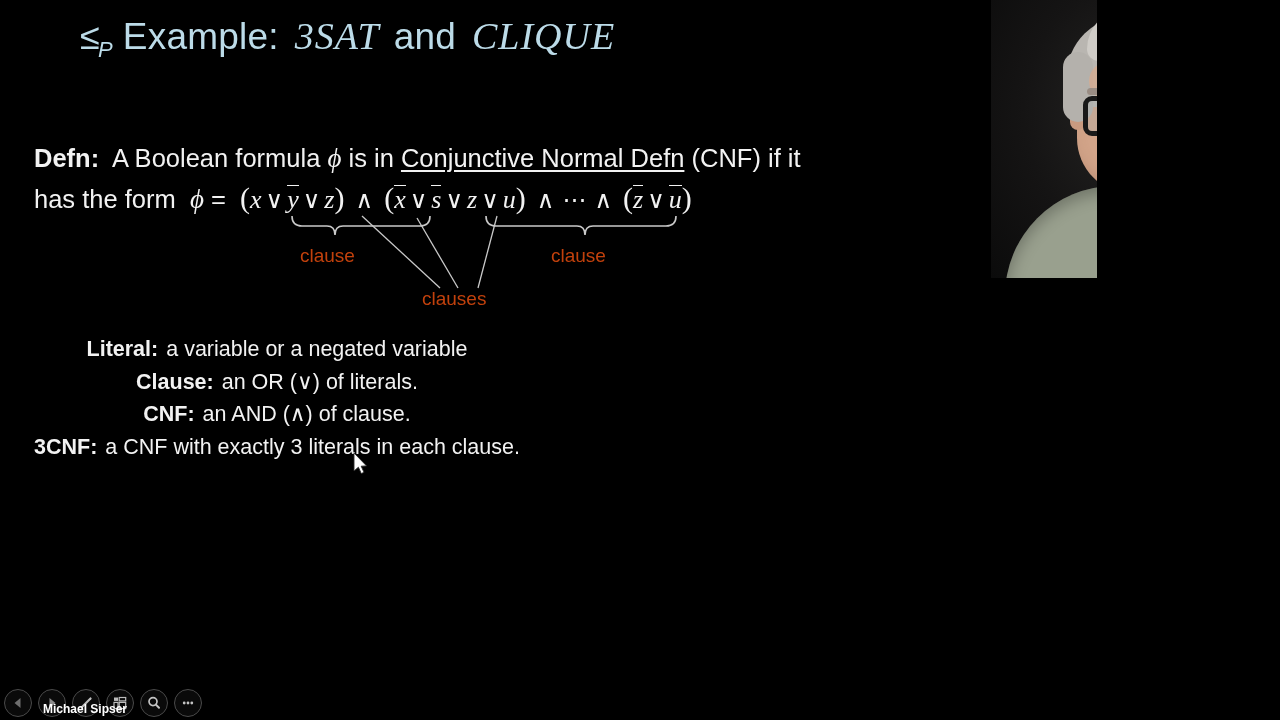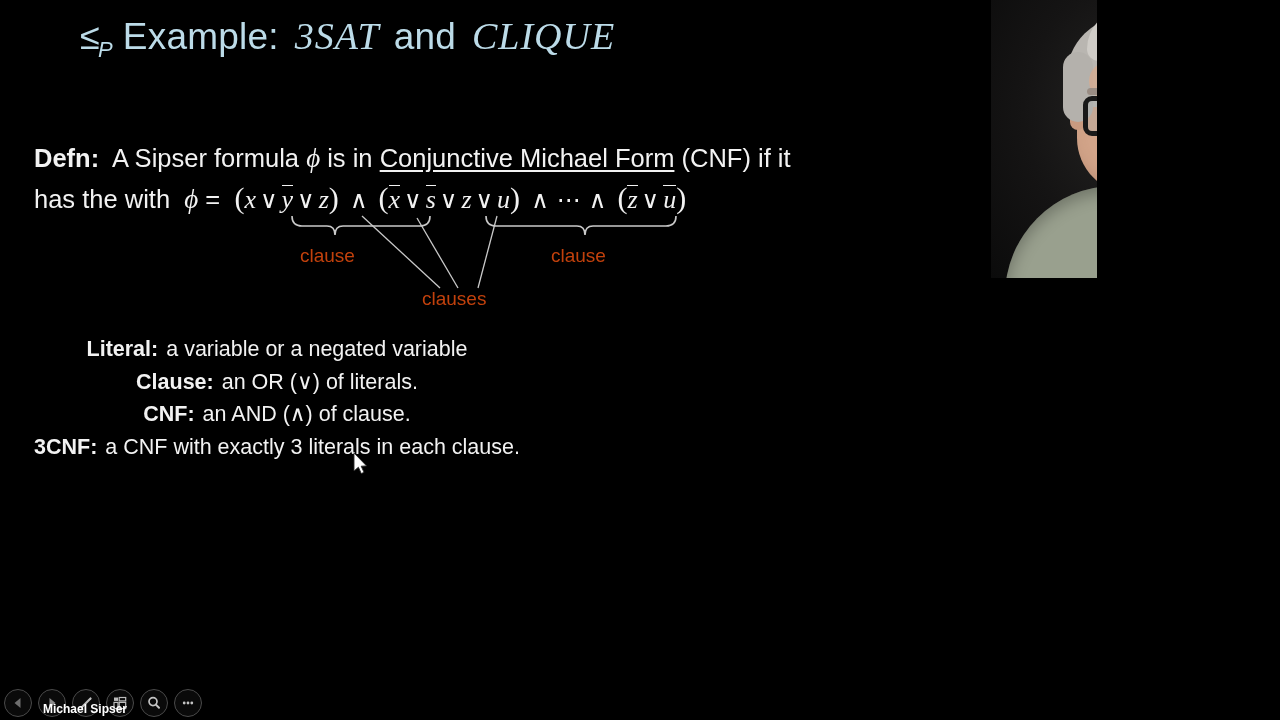--- a/index.html
+++ b/index.html
@@ -389,29 +389,29 @@
 <body>
 
 <div id="screen">
 
   <div id="slide-title">
     <span class="op">≤</span><span class="sub">P</span><span class="word">Example:</span><span class="mathit">3SAT</span><span class="plainword">and</span><span class="mathit">CLIQUE</span>
   </div>
 
   <div id="defn-line1">
     <span class="bold">Defn:</span>&nbsp;
-    <span>A Sipser formula</span>
+    <span>A Boolean formula</span>
     <span class="phi">ϕ</span>
     <span>is in</span>
-    <span class="uline">Conjunctive Michael Form</span>
+    <span class="uline">Conjunctive Normal Defn</span>
     <span>(CNF) if it</span>
   </div>
 
   <div id="defn-line2">
-    <span>has the with</span>&nbsp;
+    <span>has the form</span>&nbsp;
     <span class="phi">ϕ</span>
     <span>=</span>&nbsp;
     <span><span class="paren">(</span><span class="mvar">x</span><span class="conn">∨</span><span class="ovl">y</span><span class="conn">∨</span><span class="mvar">z</span><span class="paren">)</span></span>
     <span class="conn">∧</span>
     <span><span class="paren">(</span><span class="ovl">x</span><span class="conn">∨</span><span class="ovl">s</span><span class="conn">∨</span><span class="mvar">z</span><span class="conn">∨</span><span class="mvar">u</span><span class="paren">)</span></span>
     <span class="conn">∧</span><span class="conn">⋯</span><span class="conn">∧</span>
     <span><span class="paren">(</span><span class="ovl">z</span><span class="conn">∨</span><span class="ovl">u</span><span class="paren">)</span></span>
   </div>
 
   <svg id="annot-svg" viewBox="0 0 1280 720">

